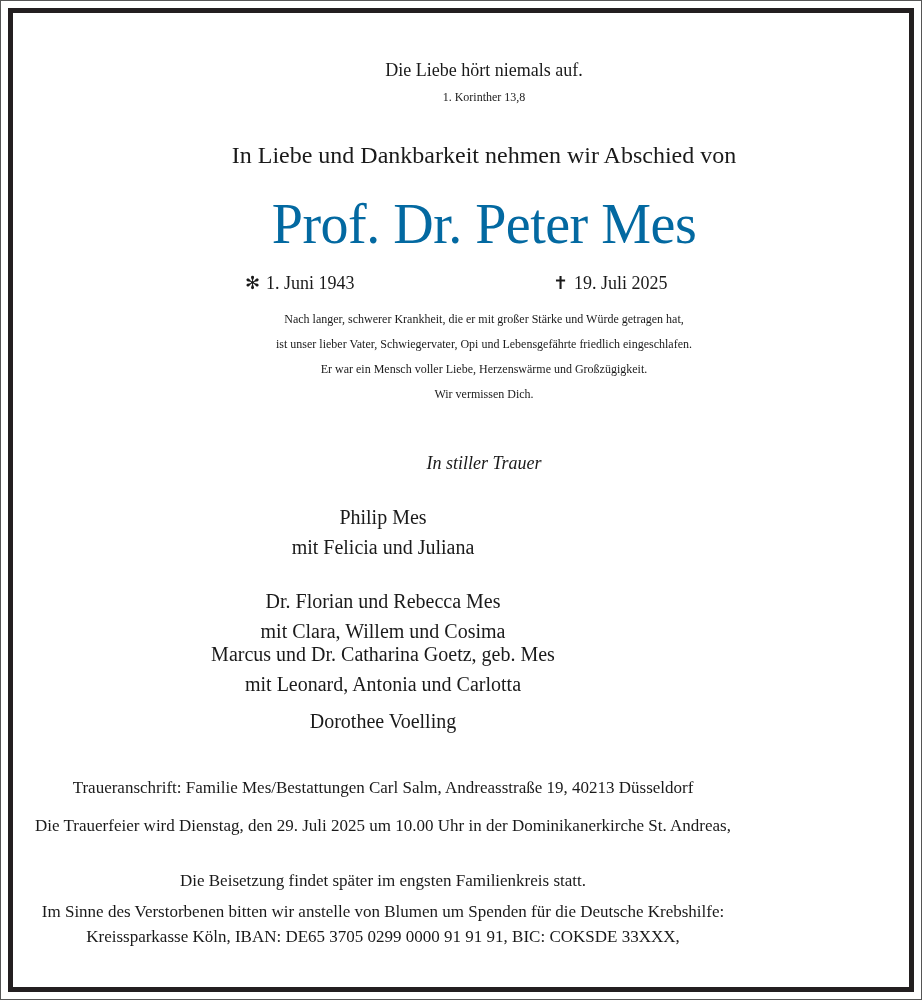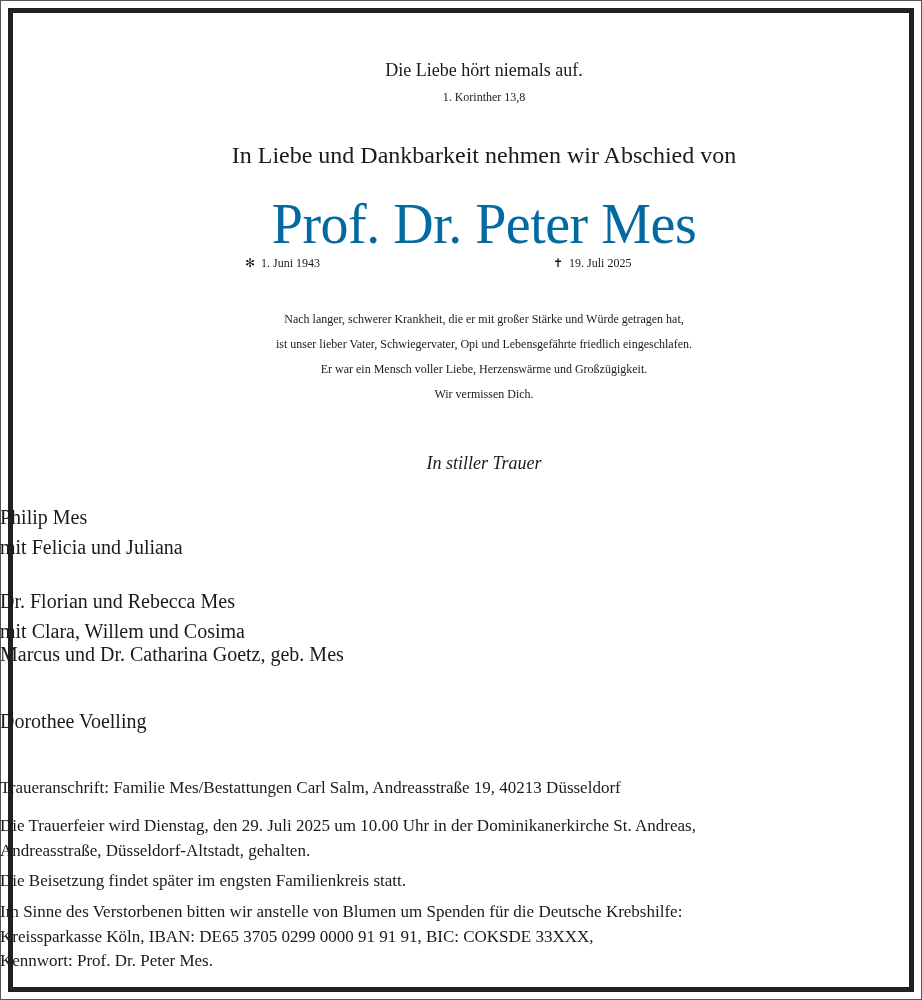--- a/index.html
+++ b/index.html
@@ -7,29 +7,29 @@
          font-family: "Liberation Serif", "DejaVu Serif", serif; color: #1a1a1a; }
   .outer { position: absolute; left: 0; top: 0; width: 920px; height: 998px;
            border: 1px solid #555555; background: #fff; }
   .frame { position: absolute; left: 8px; top: 8px; width: 896px; height: 974px;
            border: 5px solid #231f20; background: #fff; }
   .line { position: absolute; left: 0; width: 922px; text-align: center; white-space: nowrap; padding-left: 23px; }
   .motto { top: 60px; font-size: 18px; }
   .verse { top: 90px; font-size: 12px; }
   .intro { top: 142px; font-size: 24px; }
   .name  { top: 192px; font-size: 56px; letter-spacing: -0.5px; color: #0369a1; }
-  .dates { position: absolute; top: 256px; font-size: 12px; white-space: nowrap; }
+  .dates { position: absolute; top: 272px; font-size: 18px; white-space: nowrap; }
   .birth { left: 245px; }
   .death { left: 553px; }
   .sym { display: inline-block; margin-right: 6px; }
   .body-text { top: 307px; font-size: 12px; line-height: 25px; }
   .trauer { top: 453px; font-size: 18px; font-style: italic; }
   .fam { font-size: 20px; }
   .small { font-size: 17px; }
-  .block { position: absolute; left: 0; width: 766px; }
+  .block { position: absolute; left: 0; width: 766px; text-align: center; }
   .block div { white-space: nowrap; }
 </style>
 </head>
 <body>
 
 <div class="outer"></div>
 <div class="frame"></div>
 
 <div class="line motto">Die Liebe hört niemals auf.</div>
 <div class="line verse">1. Korinther 13,8</div>
@@ -55,31 +55,30 @@
 <div class="block fam" style="top:502px; line-height:30px;">
   <div>Philip Mes</div>
   <div>mit Felicia und Juliana</div>
 </div>
 <div class="block fam" style="top:570px; line-height:30px;margin-top:16px;">
   <div>Dr. Florian und Rebecca Mes</div>
   <div>mit Clara, Willem und Cosima</div>
 </div>
 <div class="block fam" style="top:639px; line-height:30px;">
   <div>Marcus und Dr. Catharina Goetz, geb. Mes</div>
+  <div>mit Leonard, Antonia und Carlotta</div>
 </div>
 <div class="block fam" style="top:706px; line-height:30px;">
   <div>Dorothee Voelling</div>
 </div>
 
 <div class="block small" style="top:762px;margin-top:16px;">Traueranschrift: Familie Mes/Bestattungen Carl Salm, Andreasstraße 19, 40213 Düsseldorf</div>
 
 <div class="block small" style="top:813px; line-height:25px;">
   <div>Die Trauerfeier wird Dienstag, den 29. Juli 2025 um 10.00 Uhr in der Dominikanerkirche St. Andreas,</div>
-  <div>Andreasstraße, Düsseldorf-Altstadt, gehalten.</div>
 </div>
 
 <div class="block small" style="top:871px;font-family:Liberation Serif, serif;">Die Beisetzung findet später im engsten Familienkreis statt.</div>
 
 <div class="block small" style="top:900px; line-height:24.5px;">
   <div>Im Sinne des Verstorbenen bitten wir anstelle von Blumen um Spenden für die Deutsche Krebshilfe:</div>
   <div>Kreissparkasse Köln, IBAN: DE65 3705 0299 0000 91 91 91, BIC: COKSDE 33XXX,</div>
-  <div>Kennwort: Prof. Dr. Peter Mes.</div>
 </div>
 
 </body></html>

